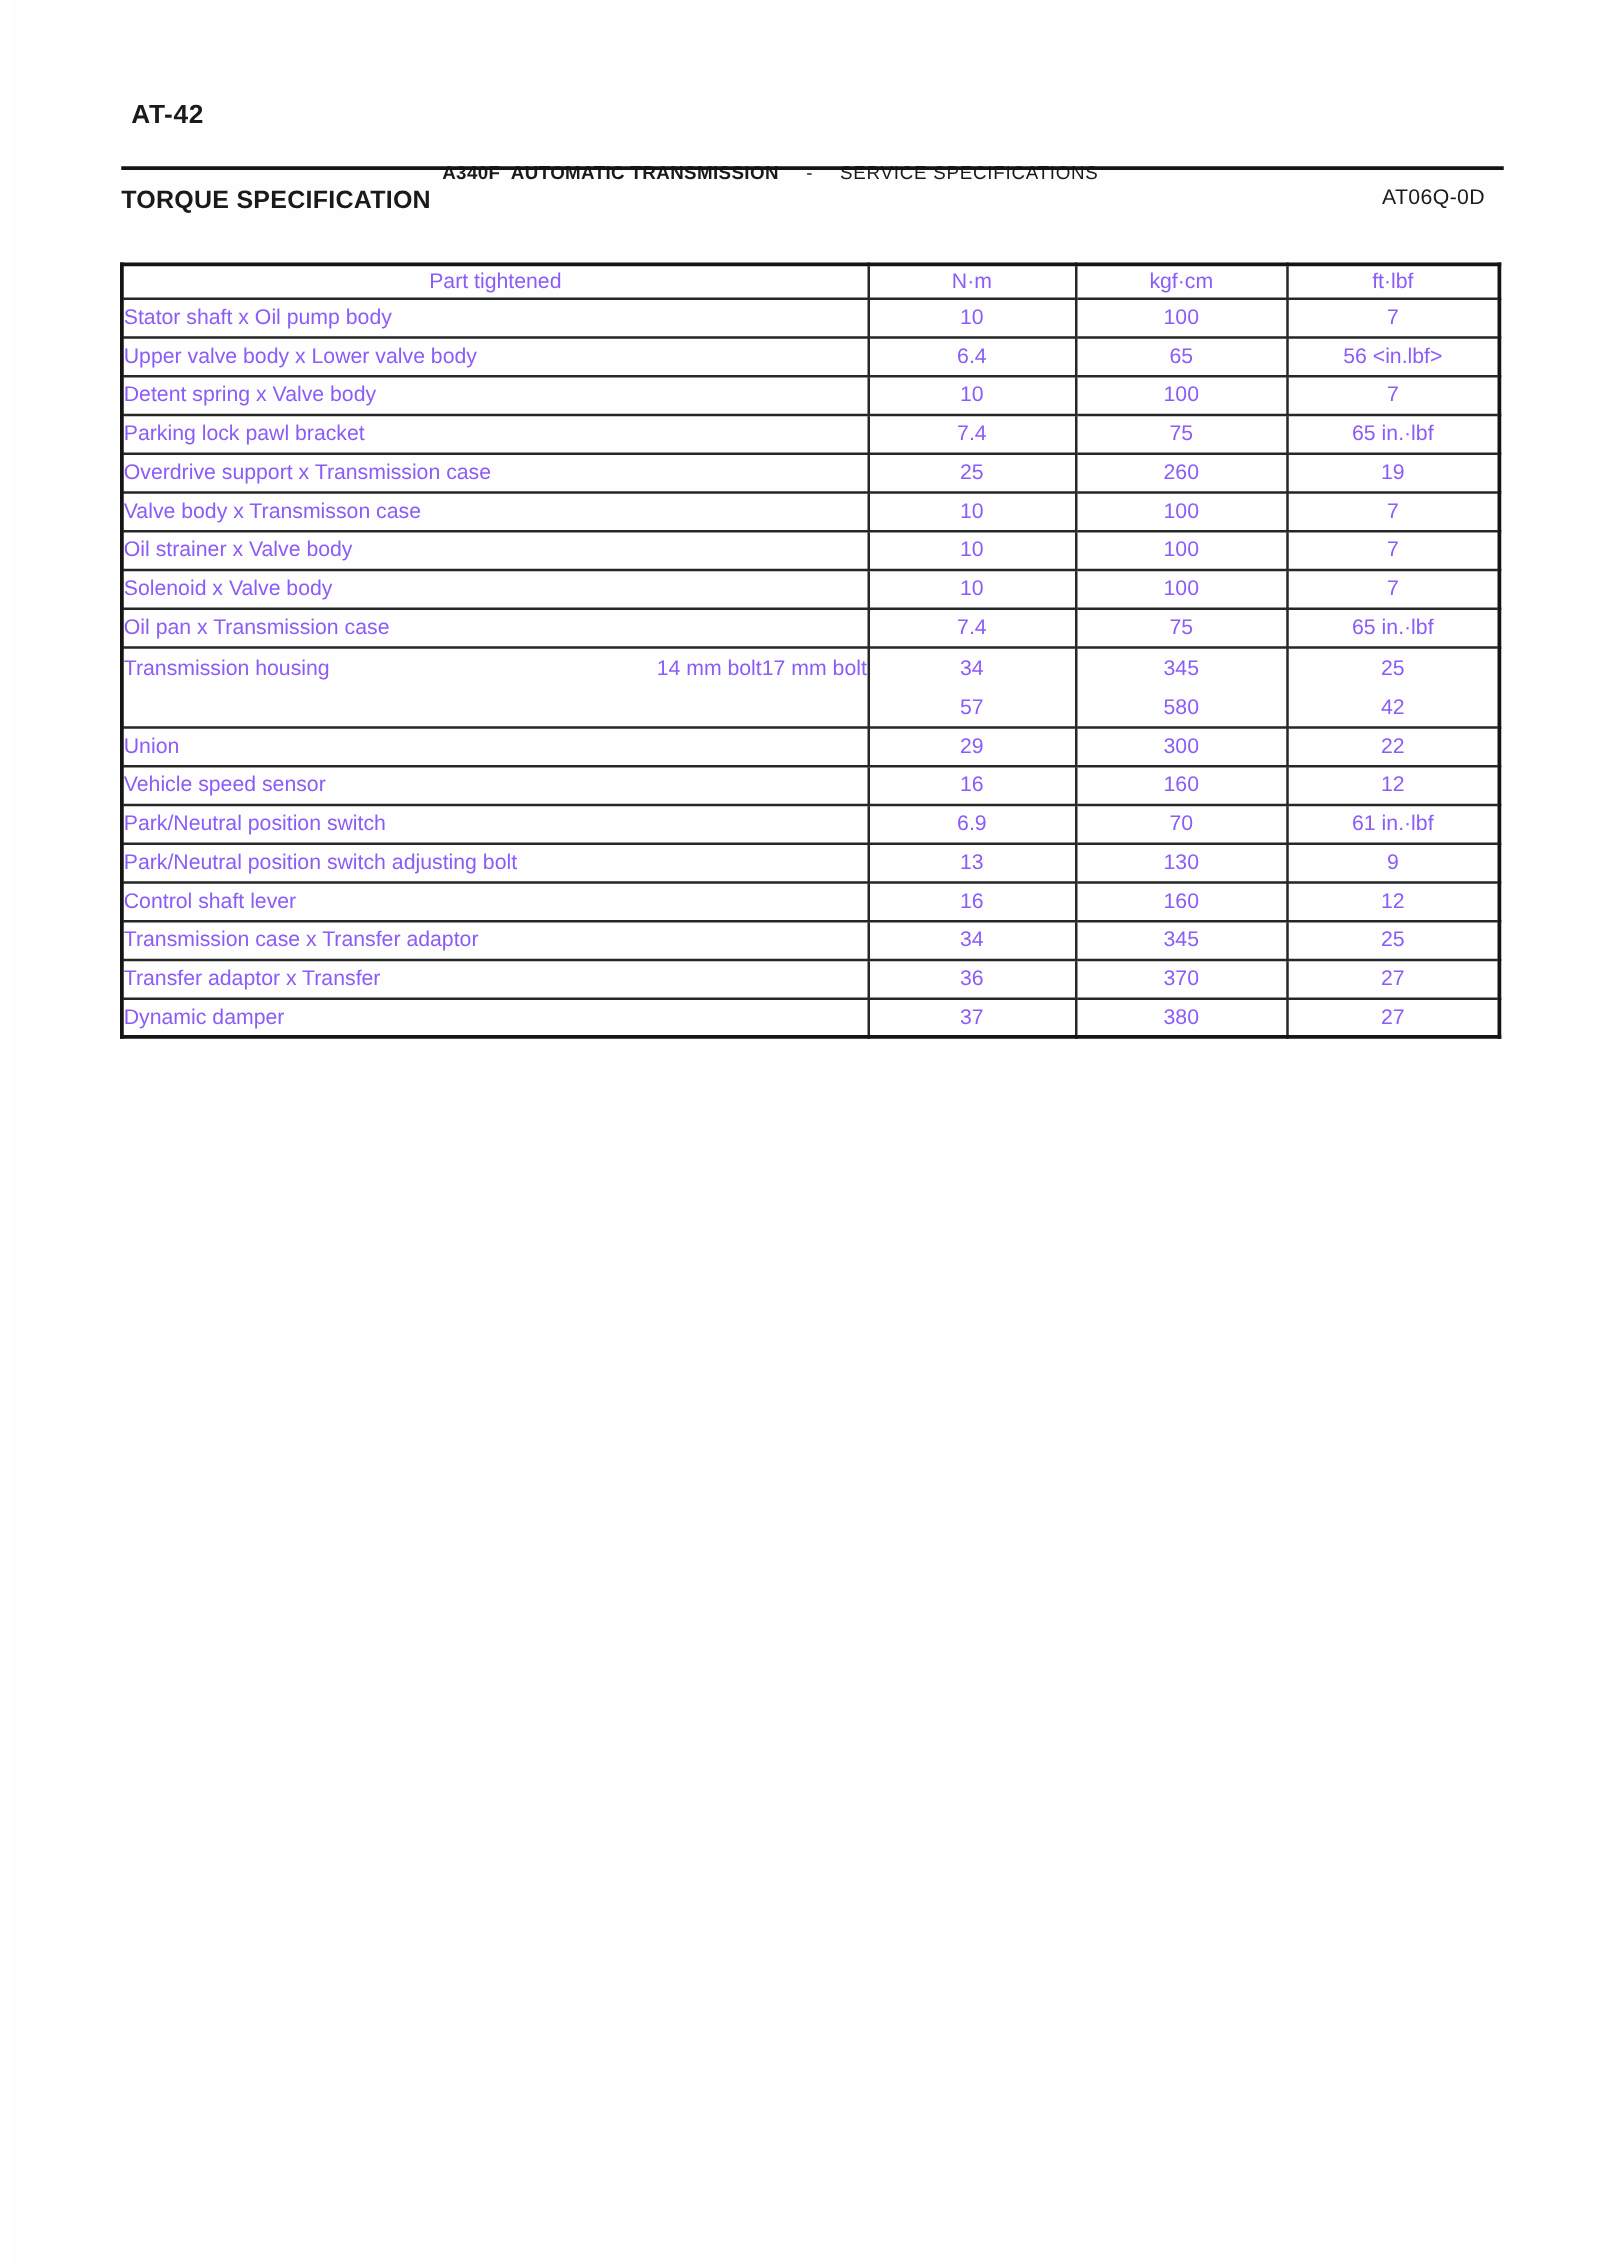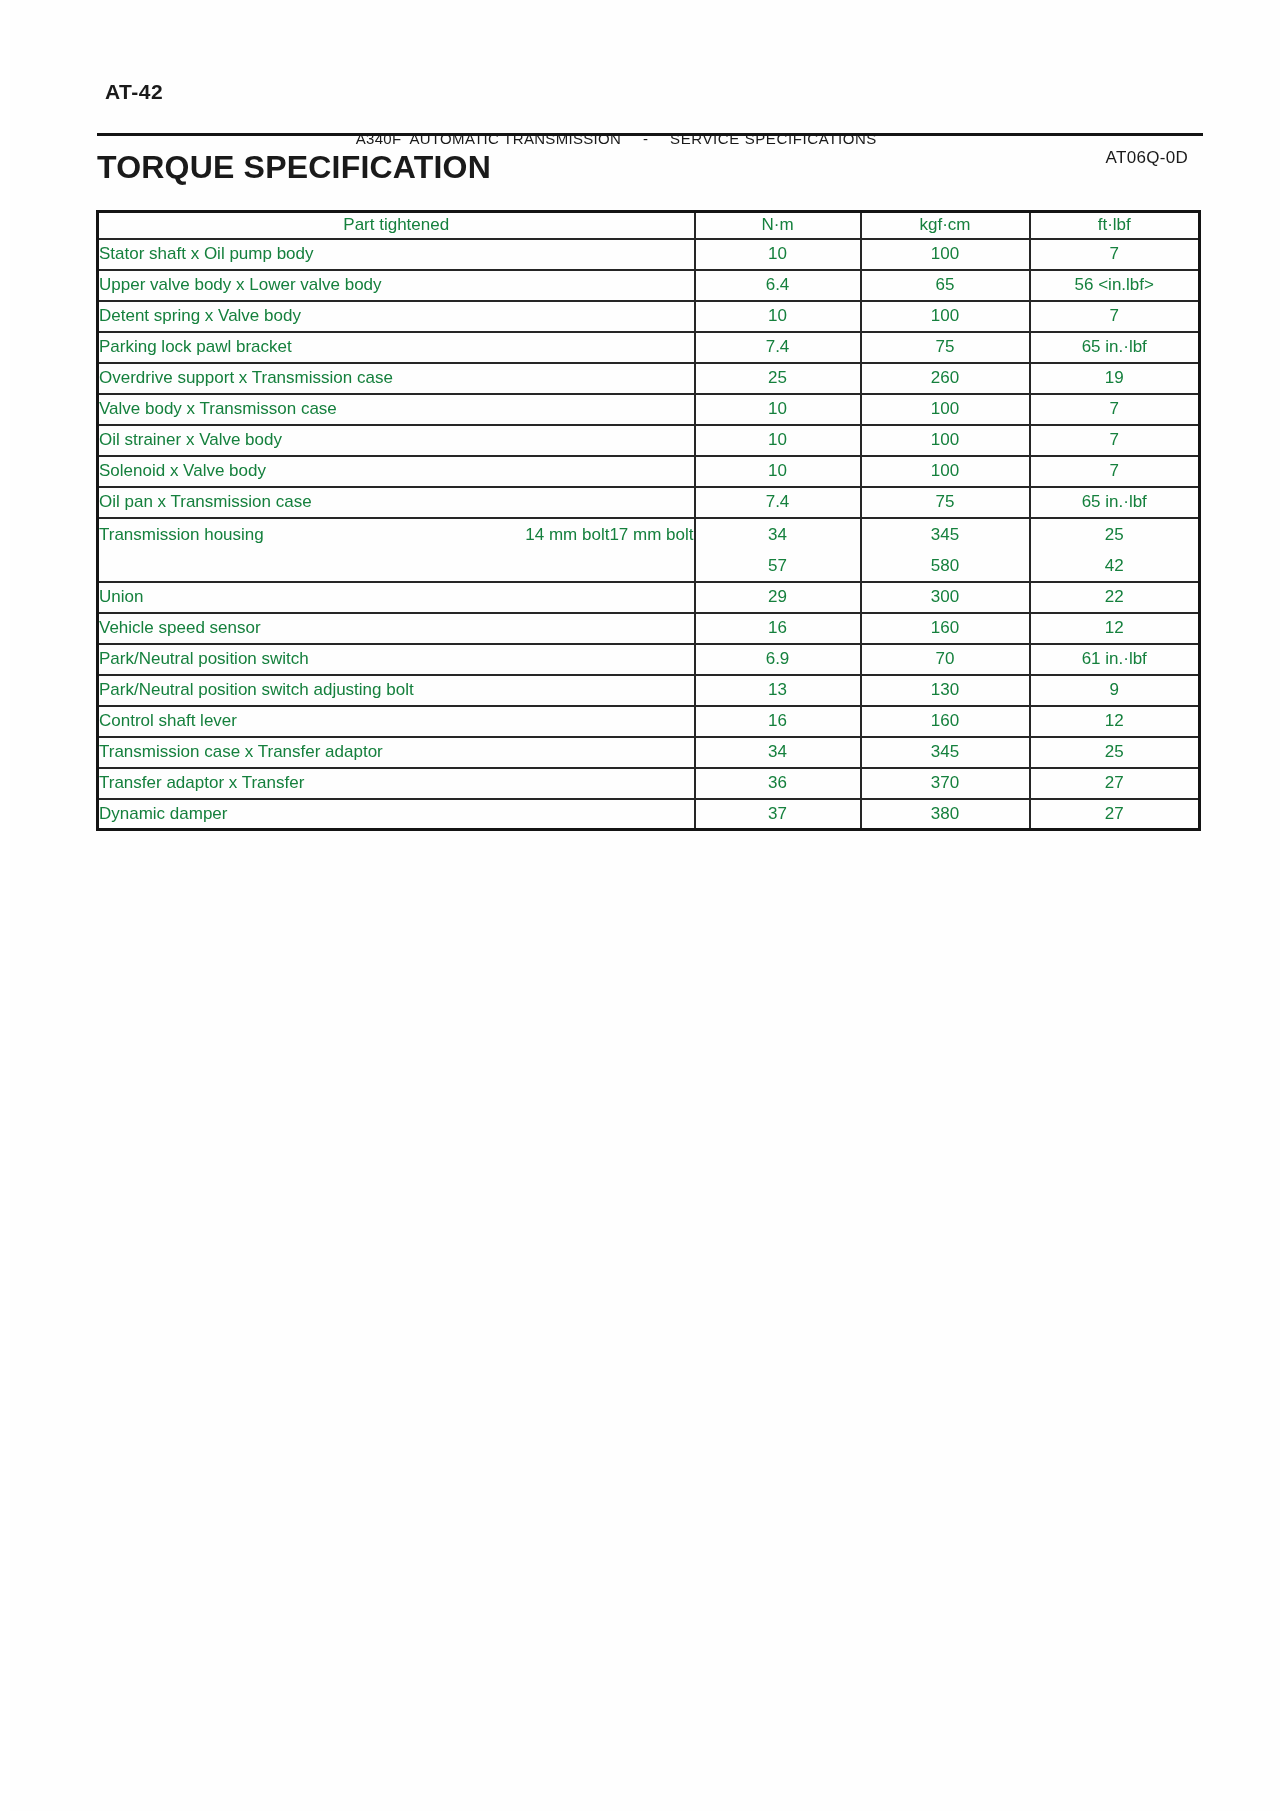--- a/index.html
+++ b/index.html
@@ -17,39 +17,39 @@
     margin-left: 10px;
   }
   .page-number {
     position: absolute; left: 95px; top: 80px;
     font-size: 21px; font-weight: bold; letter-spacing: 0.5px;
   }
   .running-head {
     position: absolute; left: 0; top: 113px; width: 1196px;
     text-align: center; font-size: 15px; white-space: pre;
   }
-  .running-head .rh-bold { font-weight: normal; letter-spacing: 0.3px; text-align: center; }
+  .running-head .rh-bold { font-weight: bold; letter-spacing: 0.3px; text-align: center; }
   .running-head .rh-sep { display: inline-block; margin: 0 22px; font-weight: normal; }
   .running-head .rh-reg { font-weight: normal; letter-spacing: 0.6px; }
   .head-rule {
     position: absolute; left: 87px; top: 133px;
     width: 1106px; height: 3px; background: #141414;
   }
   .doc-code {
     position: absolute; right: 102px; top: 148px;
     font-size: 17px; letter-spacing: 0.3px; text-align: right;
   }
   .page-title {
     position: absolute; left: 87px; top: 149px;
-    font-size: 32px; font-weight: bold; letter-spacing: 0.2px;
+    font-size: 20px; font-weight: bold; letter-spacing: 0.2px;
   }
   .spec-table {
     position: absolute; left: 86px; top: 210px;
     border-collapse: collapse;
-    font-size: 17px; color: #15803d;
+    font-size: 17px; color: #8b5cf6;
   }
   .spec-table td, .spec-table th {
     border: 2px solid #262626;
     padding: 0;
     font-weight: normal;
     line-height: 1.15;
   }
   .spec-table { border: 3px solid #141414; }
   .spec-table tr { height: 31px; }
   .spec-table tr.header-row { height: 27px; }

